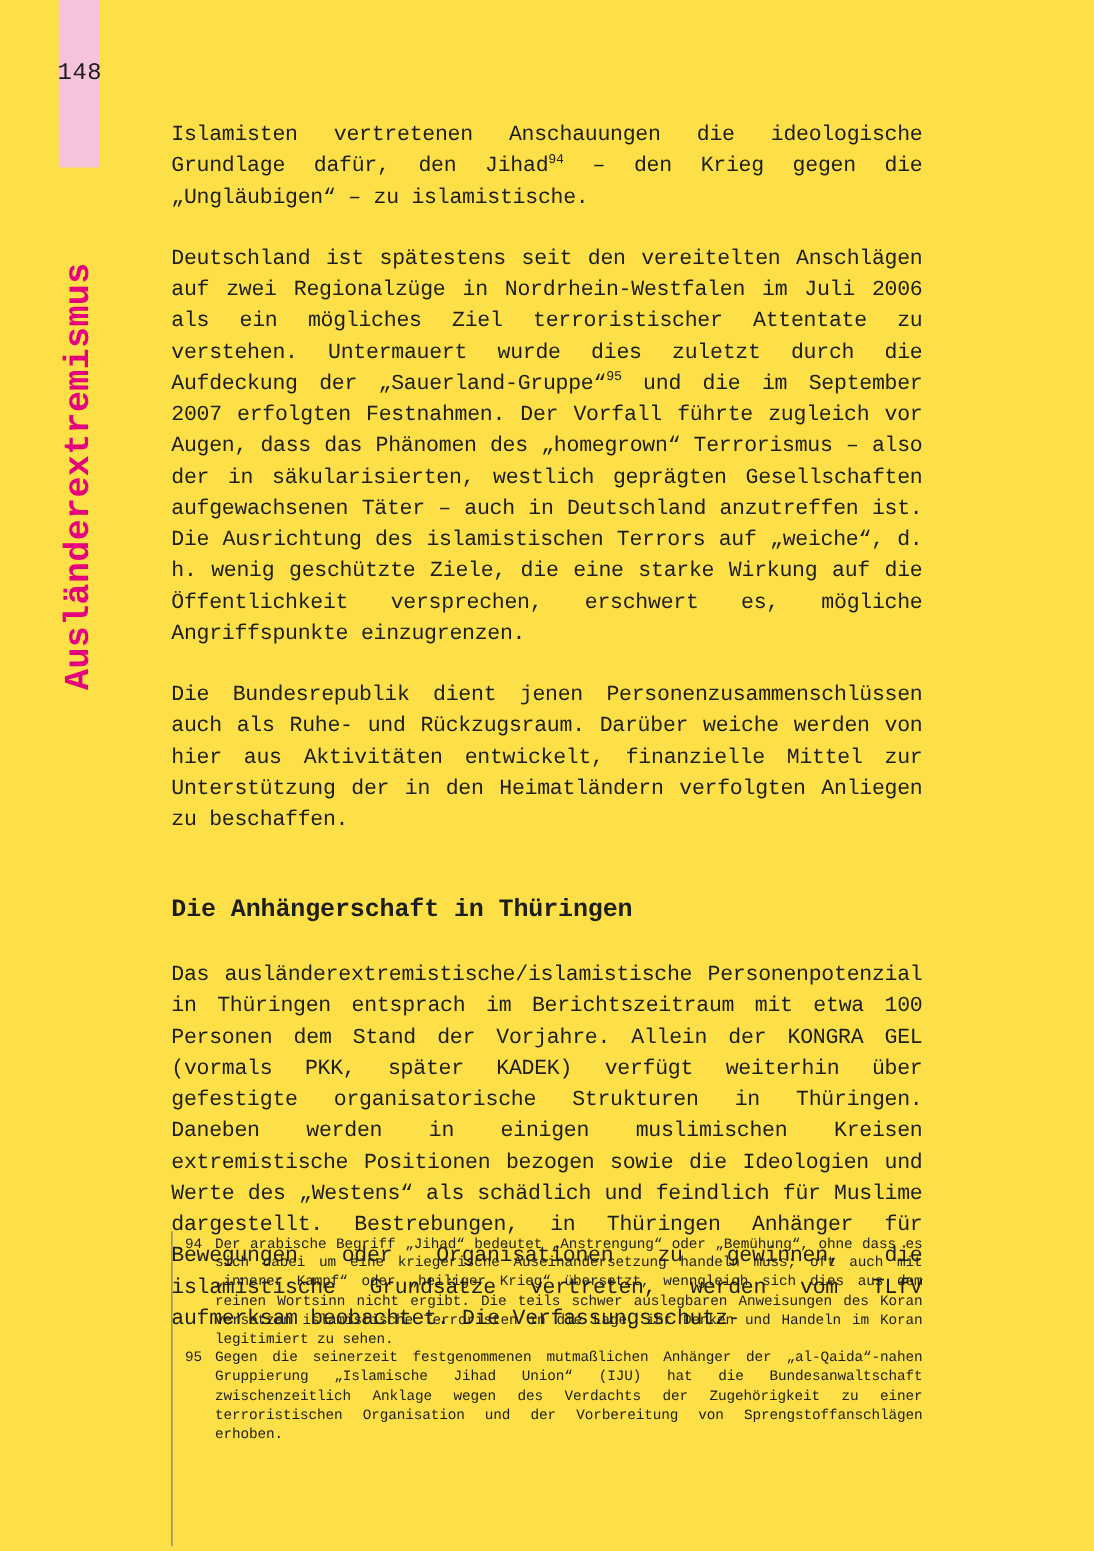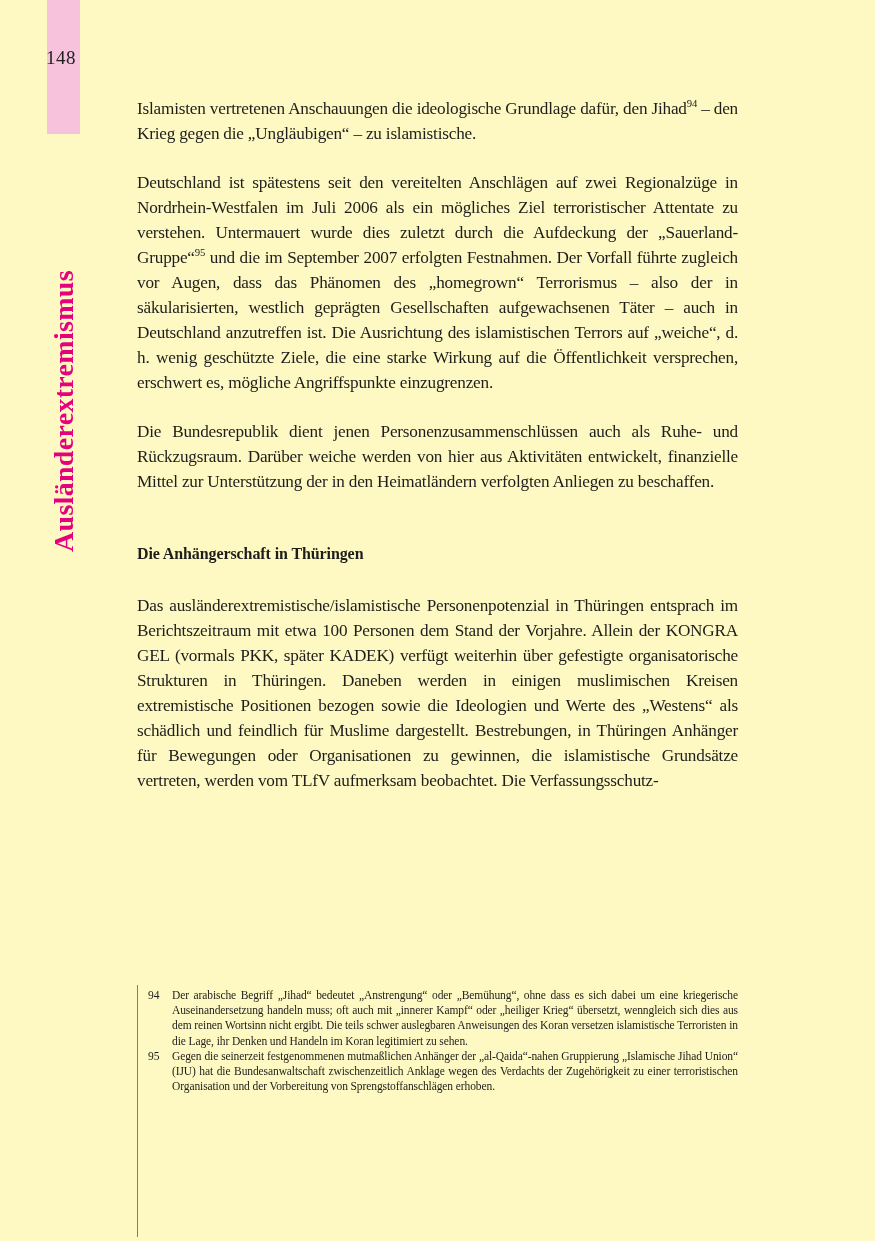--- a/index.html
+++ b/index.html
@@ -4,23 +4,23 @@
 <style>
   html, body {
     margin: 0;
     padding: 0;
     background: #ffffff;
   }
   .page {
     position: relative;
     width: 875px;
     height: 1241px;
-    background: #fef9c3;
+    background: #fde047;
     overflow: hidden;
-    font-family: Liberation Serif, serif;
+    font-family: Liberation Mono, monospace;
     color: #1d1d1b;
   }
   
   .tab {
     position: absolute;
     left: 47px;
     top: 0;
     width: 33px;
     height: 134px;
     background: #f7c3dc;
@@ -64,21 +64,21 @@
     text-align: justify;
   }
   p.body-par:last-child { margin-bottom: 0; }
   sup.fnref {
     font-size: 0.62em;
     line-height: 0;
     vertical-align: super;
   }
   h2.section-heading {
     margin: 47px 0 27px 0;
-    font-size: 16px;
+    font-size: 20px;
     line-height: 25px;
     font-weight: bold;
     letter-spacing: -0.1px;
   }
   
   .footnote-rule {
     position: absolute;
     left: 137px;
     top: 985px;
     width: 1px;

